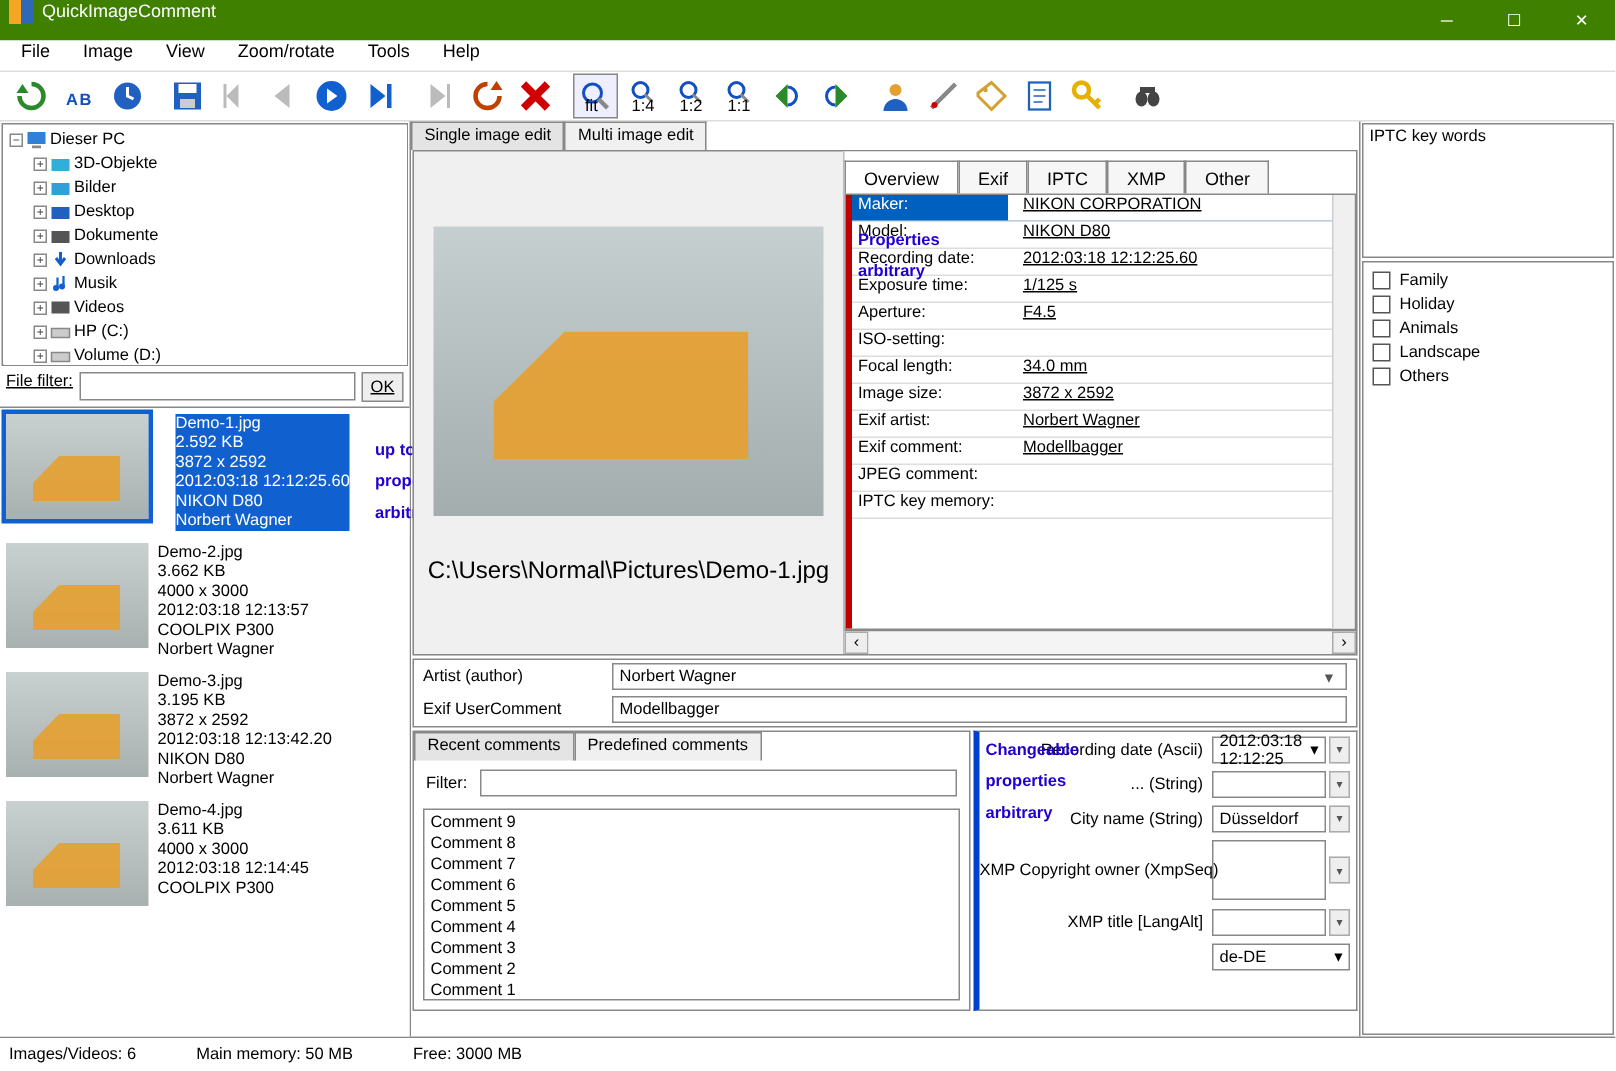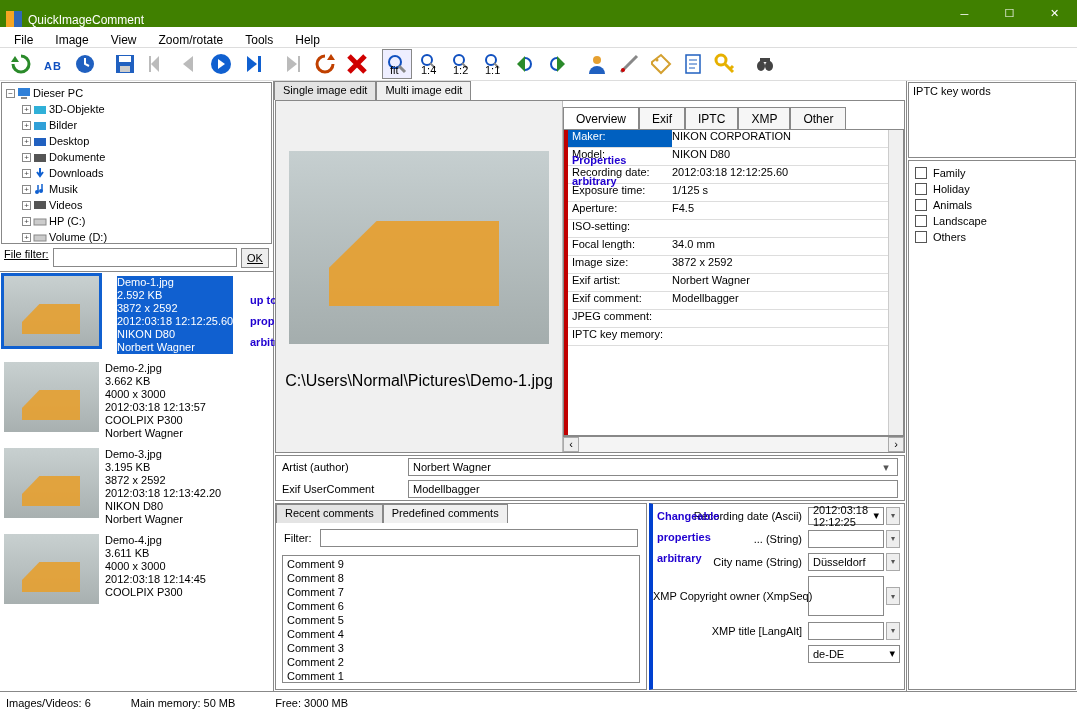--- a/index.html
+++ b/index.html
@@ -1,24 +1,24 @@
 <!DOCTYPE html>
 <html><head>
 <meta charset="utf-8">
 <style>
 * { box-sizing: border-box; margin: 0; padding: 0; font-family: "Segoe UI", Tahoma, sans-serif; font-size: 11px; }
 html, body { width: 1077px; height: 714px; overflow: hidden; background: #fff; }
-.titlebar { height: 27px; background: #408000; color: #fff; display: flex; align-items: flex-end; padding-left: 6px; }
+.titlebar { height: 27px; background: #408000; color: #fff; display: flex; align-items: flex-start; padding-left: 6px; }
 .titlebar .appicon { width: 16px; height: 16px; margin-right: 6px; display: flex; }
 .titlebar .appicon .l { width: 8px; height: 16px; background: #f5a623; }
 .titlebar .appicon .r { width: 8px; height: 16px; background: #3068b8; }
 .titlebar .title { flex: 1; font-size: 12px; }
 .winbtns { display: flex; height: 100%; }
 .winbtn { width: 45px; display: flex; align-items: center; justify-content: center; color: #fff; }
-.menubar { height: 21px; background: #fff; display: flex; align-items: flex-end; padding-left: 14px; gap: 22px; border-bottom: 1px solid #ddd; }
+.menubar { height: 21px; background: #fff; display: flex; align-items: flex-start; padding-left: 14px; gap: 22px; border-bottom: 1px solid #ddd; }
 .menubar span { font-size: 12px; }
 .toolbar { height: 33px; background: #fff; display: flex; align-items: center; padding: 2px 6px; gap: 2px; border-bottom: 1px solid #ddd; }
 .tbtn { width: 30px; height: 30px; display: flex; align-items: center; justify-content: center; border: 1px solid transparent; }
 .tbtn svg { width: 24px; height: 24px; }
 .tbtn.sel { border: 1px solid #888; background: #eef; }
 .body { display: flex; height: 610px; }
 .left { width: 274px; display: flex; flex-direction: column; border-right: 1px solid #888; }
 .tree { height: 162px; border: 1px solid #888; margin: 1px; overflow: auto; background: #fff; padding: 2px 4px; }
 .tree-row { display: flex; align-items: center; height: 16px; gap: 2px; }
 .tree-row .ind { display: inline-block; }
@@ -45,46 +45,46 @@
 .preview .pimg { width: 260px; height: 193px; margin-top: 50px; background: linear-gradient(#c6cfd0, #a4adad); position: relative; }
 .preview .pimg::after { content: ""; position: absolute; left: 40px; top: 70px; width: 170px; height: 85px; background: #e6a030; clip-path: polygon(0 55%, 28% 0, 100% 0, 100% 100%, 0 100%); opacity: .92; }
 .preview .ppath { font-size: 16px; margin-top: 28px; }
 .proppane { flex: 1; display: flex; flex-direction: column; border-left: 1px solid #bbb; position: relative; background: #fff; }
 .ptabs { display: flex; height: 22px; margin-top: 6px; }
 .ptab { padding: 4px 12px; border: 1px solid #888; border-bottom: none; background: #f6f6f6; font-size: 12px; }
 .ptab.active { background: #fff; }
 .pgrid { flex: 1; border: 1px solid #888; border-left: 4px solid #c00000; overflow: auto; position: relative; }
 .prow { display: flex; height: 18px; border-bottom: 1px solid #ddd; }
 .prow .k { width: 104px; padding-left: 4px; }
-.prow .v { flex: 1; padding-left: 0; }
+.prow .v { flex: 1; padding-left: 10px; text-decoration: underline; }
 .prow.selh { background: #0060c0; color: #fff; }
 .prow.selh .v { background: #fff; color: #000; }
 .hscroll { height: 16px; display: flex; border-top: 1px solid #888; }
 .hscroll .ar { width: 16px; border: 1px solid #aaa; text-align: center; background: #eee; }
 .hscroll .track { flex: 1; background: #f4f4f4; }
 .editrows { border: 1px solid #888; margin: 2px 1px 0 1px; background: #fff; }
 .erow { display: flex; align-items: center; height: 22px; padding: 0 6px; gap: 10px; }
 .erow label { width: 116px; }
 .erow .einput { flex: 1; height: 18px; border: 1px solid #888; padding: 0 4px; display: flex; align-items: center; justify-content: space-between; }
 .erow .dd { width: 14px; text-align: center; color: #555; }
-.bottom { display: flex; height: 187px; margin: 2px 1px 1px 1px; gap: 2px; }
+.bottom { display: flex; height: 187px; margin: 2px 1px 17px 1px; gap: 2px; }
 .comments { width: 372px; border: 1px solid #888; background: #fff; display: flex; flex-direction: column; }
 .ctabs { display: flex; height: 19px; }
 .filterline { display: flex; align-items: center; gap: 8px; padding: 6px 8px; }
 .filterline input { flex: 1; height: 18px; border: 1px solid #888; }
 .clist { flex: 1; border: 1px solid #888; margin: 2px 6px 6px 6px; padding: 2px 4px; overflow: auto; }
 .clist div { height: 14px; }
 .editable { flex: 1; border: 1px solid #888; border-left: 4px solid #0040d0; background: #fff; position: relative; overflow: hidden; }
 .edrow { display: flex; align-items: center; height: 23px; padding-right: 4px; }
 .edrow .lbl { width: 155px; text-align: right; padding-right: 6px; white-space: nowrap; }
 .edrow .val { flex: 1; height: 18px; border: 1px solid #888; padding: 0 4px; display: flex; align-items: center; }
 .edrow .sb { width: 14px; height: 18px; border: 1px solid #aaa; margin-left: 2px; background: #eee; display: flex; align-items: center; justify-content: center; font-size: 8px; color: #555; }
 .right { width: 170px; display: flex; flex-direction: column; }
 .right .box { border: 1px solid #888; margin: 1px; background: #fff; }
-.right .box.h1 { height: 76px; padding: 2px 4px; }
+.right .box.h1 { height: 90px; padding: 2px 4px; }
 .right .box.h2 { flex: 1; padding: 4px 6px; }
 .chk { display: flex; align-items: center; gap: 6px; height: 16px; }
 .chk .cb { width: 12px; height: 12px; border: 1px solid #555; }
 .status { height: 22px; border-top: 1px solid #888; display: flex; align-items: center; padding: 0 6px; gap: 40px; background: #fff; font-size: 12px; }
 .vscroll { width: 15px; background: #f0f0f0; border-left: 1px solid #ccc; }
 </style>
 </head>
 <body>
 
 <div class="titlebar">

